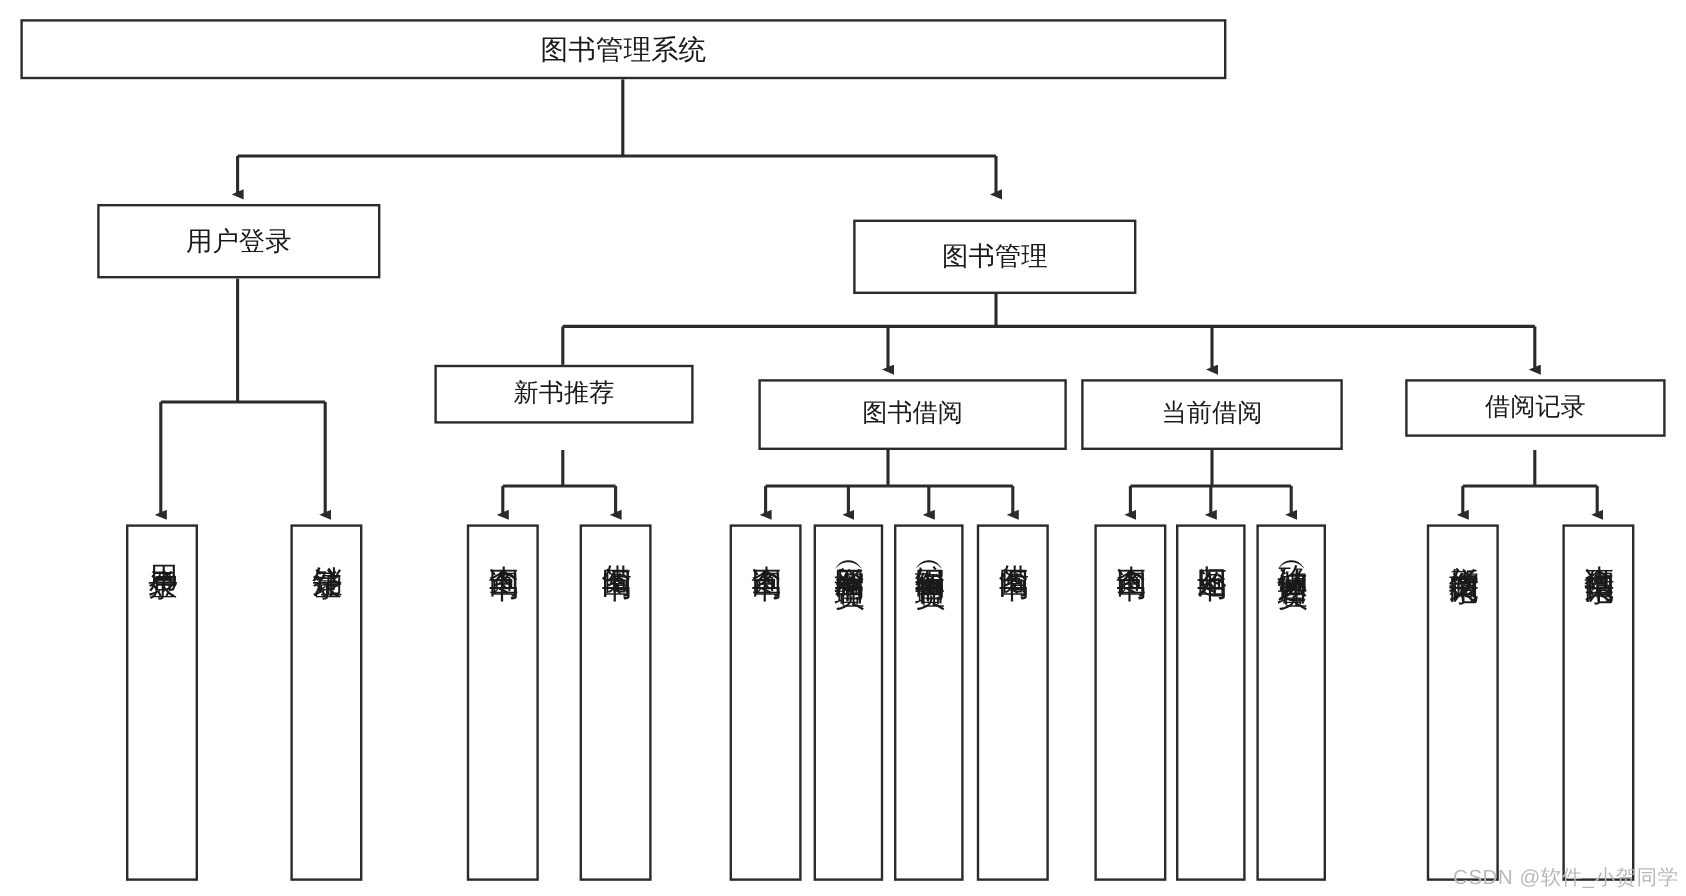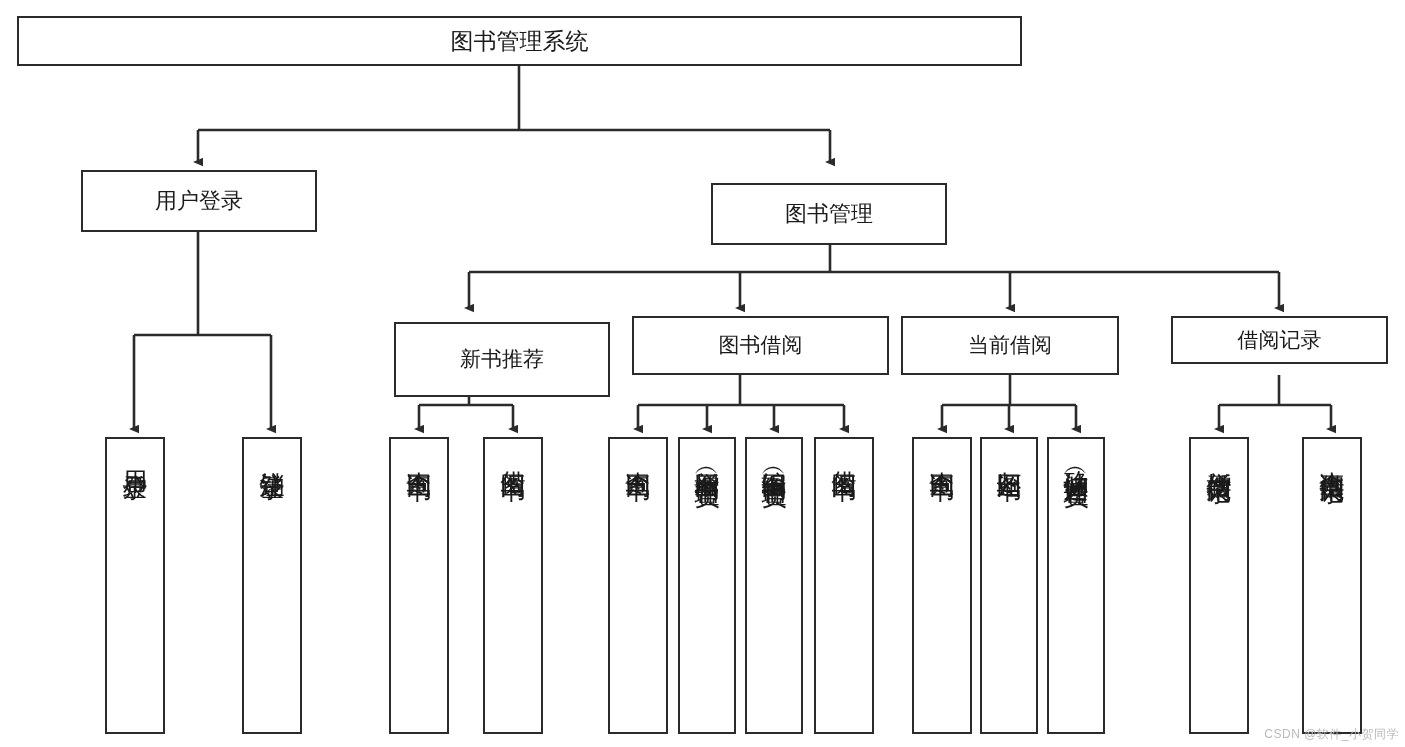--- a/index.html
+++ b/index.html
@@ -54,21 +54,21 @@
     white-space: nowrap;
   }
   .leaf {
     align-items: flex-start;
     padding-top: 12px;
   }
   .watermark {
     position: absolute;
     right: 6px;
     bottom: 4px;
-    font-size: 12px;
+    font-size: 17px;
     color: #b9b9b9;
     letter-spacing: 0.5px;
     user-select: none;
     white-space: nowrap;
   }
 </style>
 </head>
 <body>
 
 <div id="diagram-root">
@@ -127,21 +127,21 @@
     <span class="node-label">图书管理系统</span>
   </div>
 
   <div class="node-box lvl1" style="left:81px; top:170px; width:236px; height:62px;">
     <span class="node-label">用户登录</span>
   </div>
   <div class="node-box lvl1" style="left:711px; top:170px; width:236px; height:62px;margin-top:13px;">
     <span class="node-label">图书管理</span>
   </div>
 
-  <div class="node-box lvl2" style="left:362px; top:322px; width:216px; height:75px;margin-left:32px;">
+  <div class="node-box lvl2" style="left:362px; top:304px; width:216px; height:49px;">
     <span class="node-label">新书推荐</span>
   </div>
   <div class="node-box lvl2" style="left:632px; top:316px; width:257px; height:59px;">
     <span class="node-label">图书借阅</span>
   </div>
   <div class="node-box lvl2" style="left:901px; top:316px; width:218px; height:59px;">
     <span class="node-label">当前借阅</span>
   </div>
   <div class="node-box lvl2" style="left:1171px; top:316px; width:217px; height:48px;">
     <span class="node-label">借阅记录</span>

